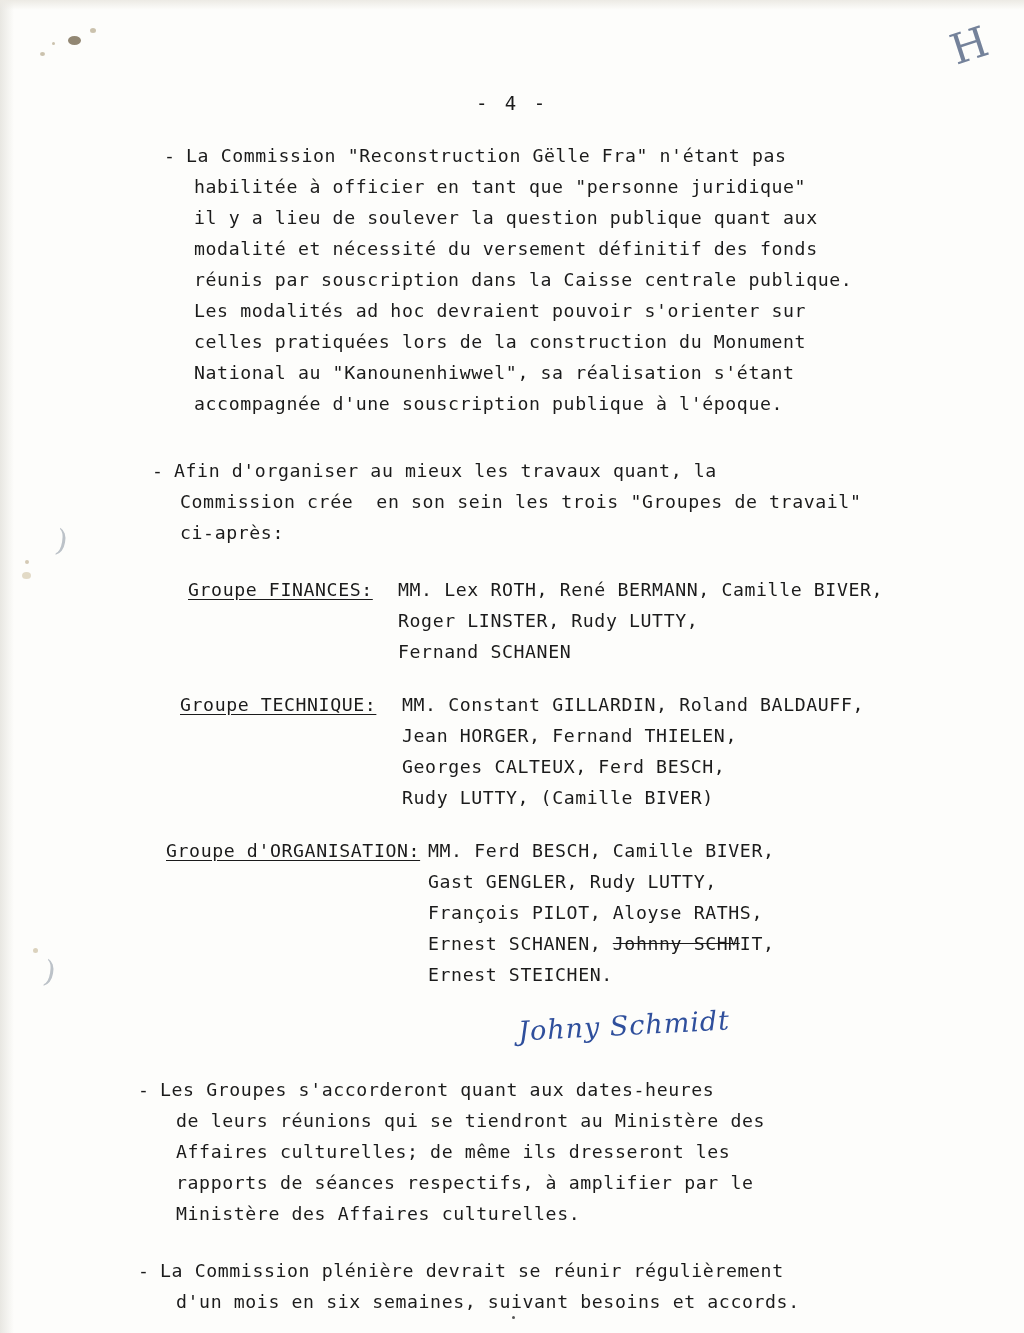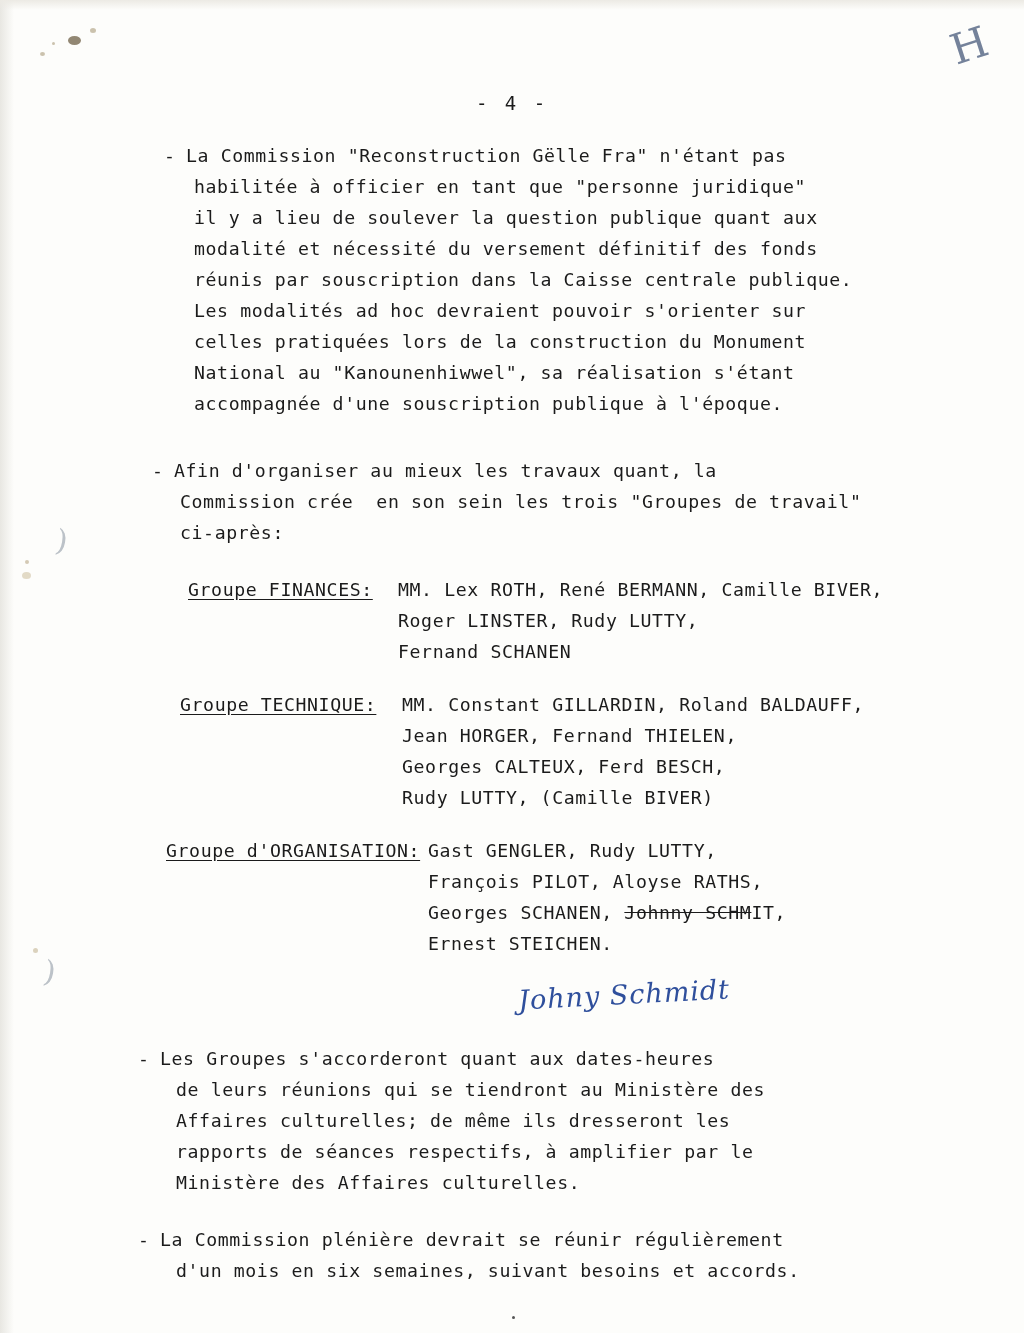--- a/index.html
+++ b/index.html
@@ -221,23 +221,24 @@
           <span class="ln">MM. Constant GILLARDIN, Roland BALDAUFF,</span>
           <span class="ln">Jean HORGER, Fernand THIELEN,</span>
           <span class="ln">Georges CALTEUX, Ferd BESCH,</span>
           <span class="ln">Rudy LUTTY, (Camille BIVER)</span>
         </span>
       </div>
 
       <div class="group g-org">
         <span class="gname">Groupe d'ORGANISATION:</span>
         <span class="gmembers">
+          <span class="ln">MM. Ferd BESCH, Camille BIVER,</span>
           <span class="ln">Gast GENGLER, Rudy LUTTY,</span>
           <span class="ln">François PILOT, Aloyse RATHS,</span>
-          <span class="ln"><span>Georges SCHANEN, </span><span class="strike">Johnny SCHM</span><span>IT,</span></span>
+          <span class="ln"><span>Ernest SCHANEN, </span><span class="strike">Johnny SCHM</span><span>IT,</span></span>
           <span class="ln">Ernest STEICHEN.</span>
         </span>
       </div>
 
       <span class="hand-sig">Johny Schmidt</span>
     </div>
 
     <div class="para p3">
       <span class="dash">-</span>
       <span class="txt">

